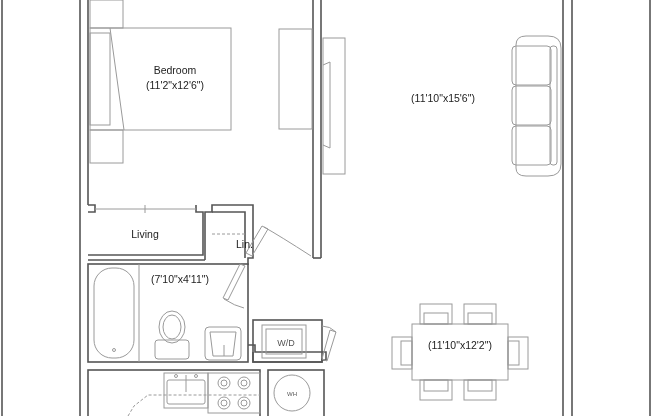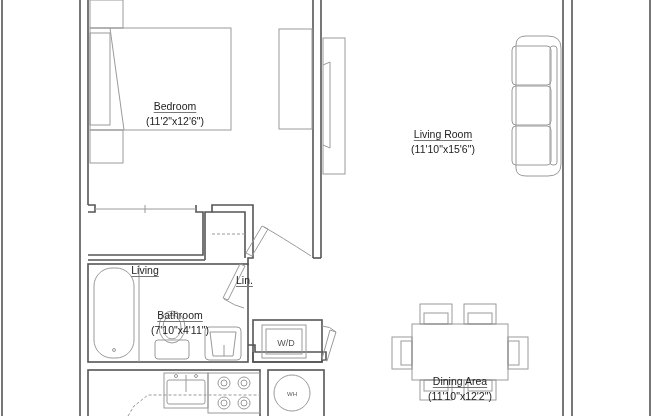--- a/index.html
+++ b/index.html
@@ -1,19 +1,19 @@
 <!DOCTYPE html>
 <html><head>
 <meta charset="utf-8">
 <style>
   html, body { margin:0; padding:0; background:#ffffff; }
   body { width:652px; height:416px; overflow:hidden; position:relative; font-family:"Liberation Sans", sans-serif; }
   #plan { position:absolute; left:0; top:0; width:652px; height:416px; }
   .label { position:absolute; text-align:center; color:#222; font-size:10.5px; line-height:1.45; font-family:"Liberation Sans", sans-serif; }
-  .label .name { text-decoration:underline; text-decoration-color:#777; text-underline-offset:2px; display:block;margin-top:36px; }
+  .label .name { text-decoration-color:#777; text-underline-offset:2px; display:block; }
   .label .dims { display:block; }
 </style>
 </head>
 <body>
 
 <svg id="plan" viewBox="0 0 652 416" xmlns="http://www.w3.org/2000/svg">
   <g fill="none" stroke="#555" stroke-width="1.6">
 
     <line x1="2" y1="0" x2="2" y2="416"></line>
 
@@ -126,29 +126,26 @@
     <text x="286" y="346" font-size="9">W/D</text>
     <text x="292" y="396" font-size="6">WH</text>
   </g>
 </svg>
 
 <div class="label" style="left:110px; top:63px; width:130px;">
   <span class="name">Bedroom</span>
   <span class="dims">(11'2"x12'6")</span>
 </div>
 <div class="label" style="left:378px; top:91px; width:130px;">
-  <span class="name">Living Room</span>
   <span class="dims">(11'10"x15'6")</span>
 </div>
 <div class="label" style="left:110px; top:227px; width:70px;">
   <span class="name">Living</span>
 </div>
 <div class="label" style="left:228px; top:237px; width:33px;">
   <span class="name">Lin.</span>
 </div>
 <div class="label" style="left:130px; top:272px; width:100px;">
-  <span class="name">Bathroom</span>
   <span class="dims">(7'10"x4'11")</span>
 </div>
 <div class="label" style="left:405px; top:338px; width:110px;">
-  <span class="name">Dining Area</span>
   <span class="dims">(11'10"x12'2")</span>
 </div>
 
 </body></html>

